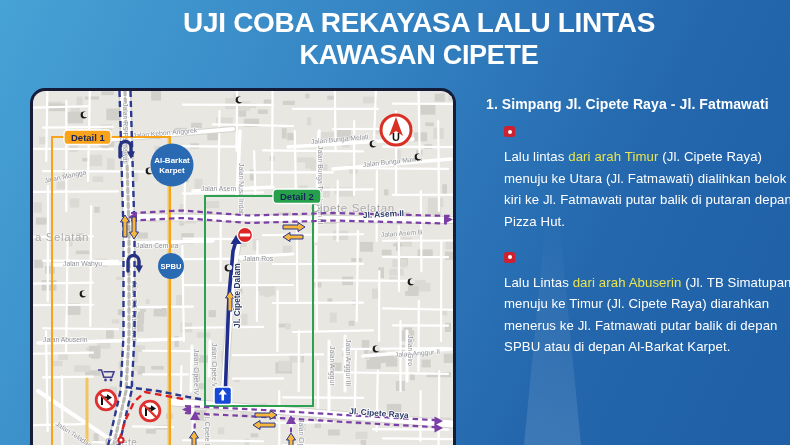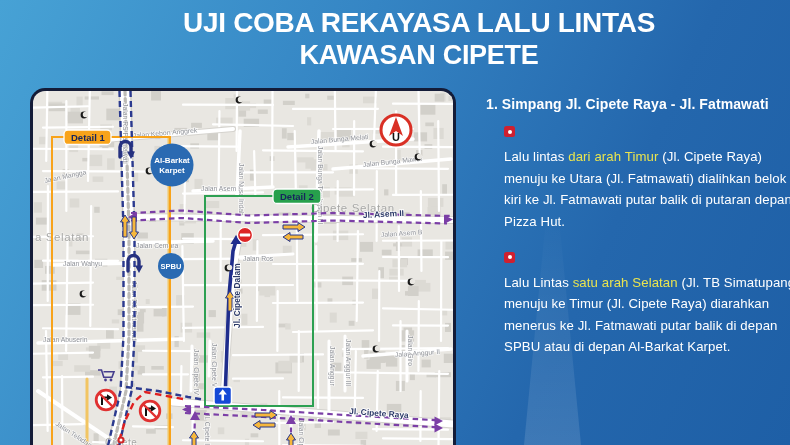--- a/index.html
+++ b/index.html
@@ -598,16 +598,16 @@
     <span class="mk">
         <span class="dot"></span>
       </span>
     <div class="btxt"><span>Lalu lintas </span><span class="hl">dari arah Timur</span><span> (Jl. Cipete Raya) menuju ke Utara (Jl. Fatmawati) dialihkan belok kiri ke Jl. Fatmawati putar balik di putaran depan Pizza Hut.</span></div>
   </div>
 
   <div class="bullet">
     <span class="mk">
         <span class="dot"></span>
       </span>
-    <div class="btxt"><span>Lalu Lintas </span><span class="hl">satu arah Selatan</span><span> (Jl. TB Simatupang) menuju ke Timur (Jl. Cipete Raya) diarahkan menerus ke Jl. Fatmawati putar balik di depan SPBU atau di depan Al-Barkat Karpet.</span></div>
+    <div class="btxt"><span>Lalu Lintas </span><span class="hl">dari arah Abuserin</span><span> (Jl. TB Simatupang) menuju ke Timur (Jl. Cipete Raya) diarahkan menerus ke Jl. Fatmawati putar balik di depan SPBU atau di depan Al-Barkat Karpet.</span></div>
   </div>
 
 </div>
 
 </body></html>

